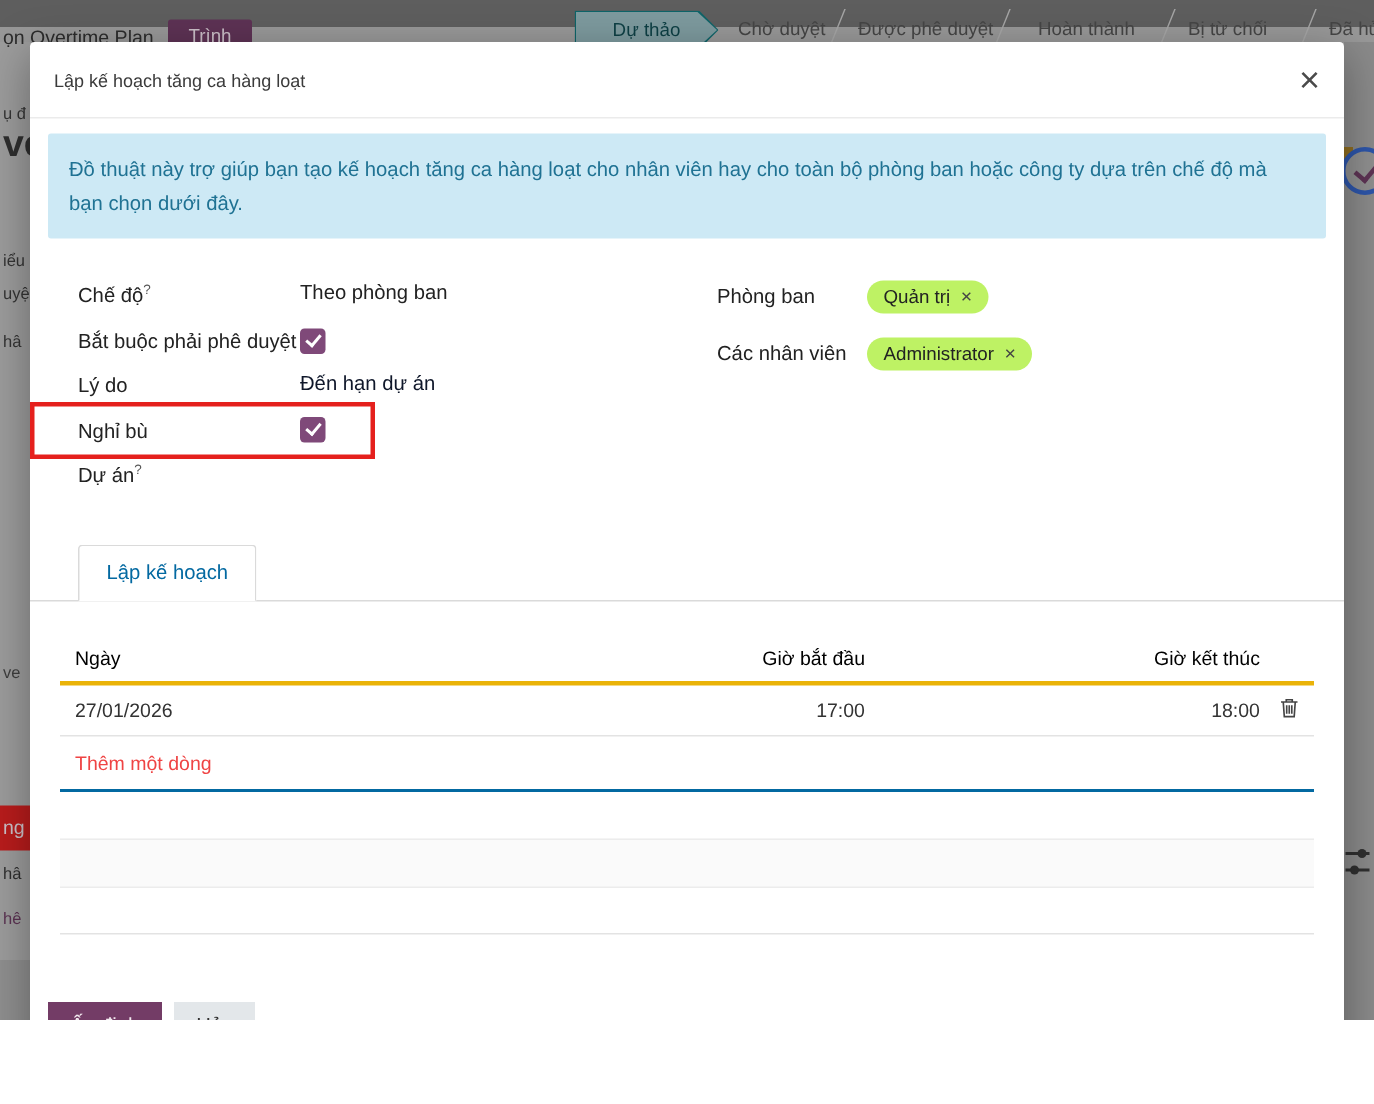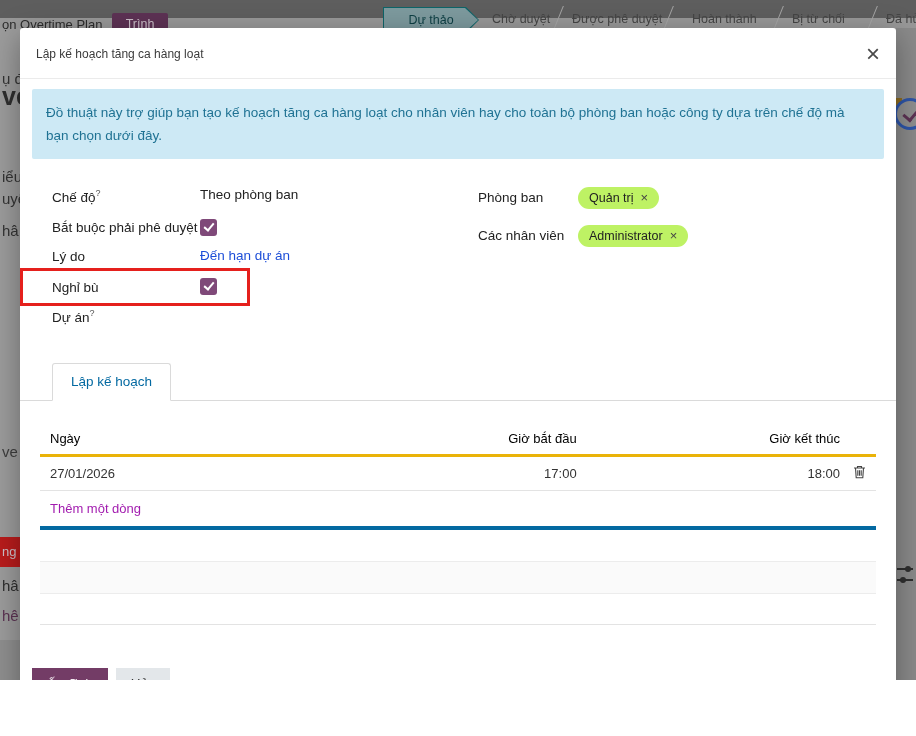--- a/index.html
+++ b/index.html
@@ -20,21 +20,21 @@
                color:#cbbfc8; font-size:12.5px; text-align:center; line-height:22px; border-radius:2px; }
 
   .bgtab-active { position:absolute; left:383px; top:7px; width:96px; height:26px; background:#0e6468;
     clip-path:polygon(0 0,calc(100% - 13px) 0,100% 50%,calc(100% - 13px) 100%,0 100%); }
   .bgtab-active .inner { position:absolute; left:1px; top:1px; width:94px; height:24px; background:#7d9a9e;
     clip-path:polygon(0 0,calc(100% - 13px) 0,100% 50%,calc(100% - 13px) 100%,0 100%);
     color:#0d3f44; font-size:12.5px; text-align:center; line-height:24px; }
   .bgtab { position:absolute; top:12px; font-size:12.5px; color:#454545; white-space:nowrap; }
   .tabsep { position:absolute; top:6px; width:1px; height:24px; background:#a6a6a6; transform:skewX(-22deg); }
 
-  .frag { position:absolute; left:2px; color:#343434; font-size:15px; white-space:nowrap; }
+  .frag { position:absolute; left:2px; color:#343434; font-size:11px; white-space:nowrap; }
   .frag-big { font-size:25px; font-weight:bold; color:#2f2f2f; }
   .frag-purple-row { position:absolute; left:0; top:537px; width:20px; height:30px; background:#b91c1c;
     color:#cdc3ca; font-size:13px; line-height:30px; padding-left:2px; overflow:hidden; }
   .frag-link { color:#5c3353; }
 
   .bg-activity-chip { position:absolute; left:894px; top:98px; width:8px; height:12px; background:#8f6d20; }
   .bg-activity { position:absolute; left:894px; top:98px; width:32px; height:32px; border:3px solid #2d55a9;
     border-radius:50%; background:#8f8f8f; }
   .bg-activity::after { content:""; position:absolute; left:9px; top:5px; width:7px; height:12px;
     border:solid #5d3354; border-width:0 3px 3px 0; transform:rotate(40deg); }
@@ -55,21 +55,21 @@
   .m-body { padding:10px 12px 0 12px; }
   .alert-info { background:#cde9f5; color:#1f7293; padding:12px 14px; font-size:13.5px; line-height:1.72;
     border-radius:2px; margin-bottom:14px; }
 
   .form-grid { display:grid; grid-template-columns:1fr 1fr; column-gap:40px; padding:14px 20px 0 20px; }
   .frow { display:flex; margin-bottom:14px; align-items:flex-start; }
   .flabel { width:148px; flex:none; color:#222; padding-top:1px; }
   .flabel-r { width:100px; flex:none; color:#222; padding-top:3px; }
   .sup { font-size:9px; vertical-align:super; color:#555; }
   .fvalue { color:#222; }
-  .fvalue.muted { color:#1d4ed8; }
+  .fvalue.muted { color:#0f172a; }
 
   .cb { display:inline-block; width:17px; height:17px; background:#7f4979; border-radius:3px; position:relative; }
   .cb::after { content:""; position:absolute; left:5.5px; top:2.5px; width:4px; height:8px;
     border:solid #fff; border-width:0 2px 2px 0; transform:rotate(40deg); }
 
   .tag { display:inline-flex; align-items:center; gap:7px; background:#bef264; border-radius:20px;
     padding:4px 11px; font-size:12.5px; color:#222; }
   .tag .x { color:#444; font-size:13px; line-height:10px; cursor:pointer; }
 
   .nghibu-wrap { position:relative; }
@@ -81,21 +81,21 @@
     border-radius:3px 3px 0 0; position:relative; top:1px; background:#fff; color:#0369a1; z-index:2; }
   .nb-line { border-bottom:1px solid #dadada; position:relative; top:0; margin:0 -12px 0 -12px; }
 
   .olist { margin:22px 8px 0 8px; font-size:13px; }
   .orow { display:flex; align-items:center; padding:8px 10px; border-bottom:1px solid #e3e3e3; }
   .orow.head { color:#000000; border-bottom:3px solid #eab308; }
   .c1 { flex:1; text-align:left; }
   .c2 { flex:1; text-align:right; }
   .c3 { flex:1; text-align:right; }
   .ctrash { width:26px; flex:none; text-align:right; }
-  .addrow { padding:10px 10px; color:#a21caf; border-bottom:4px solid #0369a1; cursor:pointer; }
+  .addrow { padding:10px 10px; color:#ef4444; border-bottom:2px solid #0369a1; cursor:pointer; }
   .emptyrow { height:31px; }
   .emptyrow.gray { height:33px; background:#fafafa; border-top:1px solid #ececec; border-bottom:1px solid #ececec; }
   .list-endline { border-bottom:1px solid #e3e3e3; }
 
   .m-footer { position:absolute; left:12px; bottom:14px; display:flex; gap:8px; }
   .btn { border:none; border-radius:0; font-size:13.5px; padding:8px 15px; cursor:pointer;
     font-family:"Liberation Sans","DejaVu Sans",sans-serif; }
   .btn-primary { background:#733c66; color:#f3eaf0; }
   .btn-secondary { background:#e3e7ea; color:#333; }
 </style>

